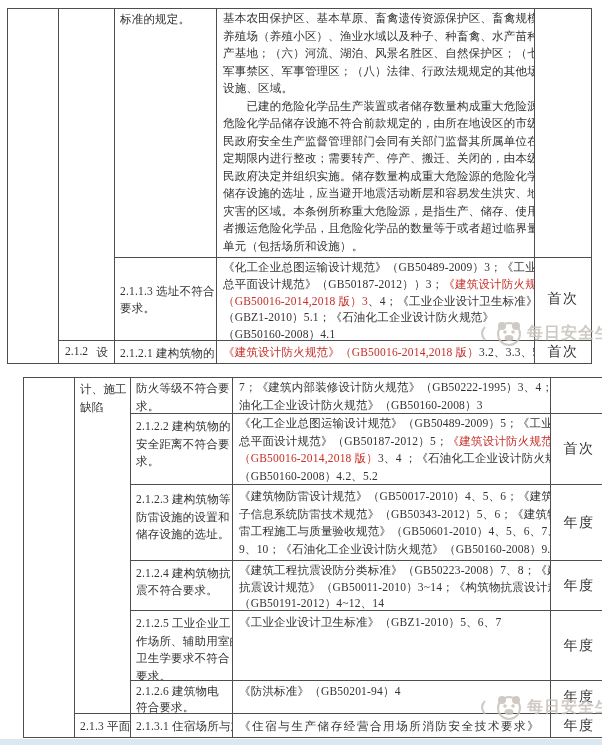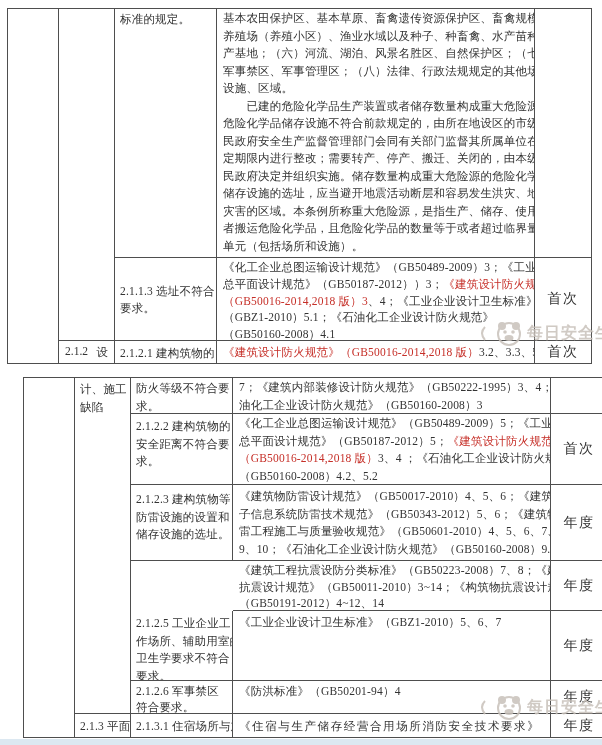--- a/index.html
+++ b/index.html
@@ -142,20 +142,24 @@
     <div class="cell br bb std" style="grid-column:4;grid-row:3;padding-top:3px;">
       <div class="ln">《建筑物防雷设计规范》（GB50017-2010）4、5、6；《建筑物电</div>
       <div class="ln">子信息系统防雷技术规范》（GB50343-2012）5、6；《建筑物防</div>
       <div class="ln">雷工程施工与质量验收规范》（GB50601-2010）4、5、6、7、8、</div>
       <div class="ln">9、10；《石油化工企业设计防火规范》（GB50160-2008）9.2</div>
     </div>
     <div class="cell bb cyc" style="grid-column:5;grid-row:3;">
       <span>年度</span>
     </div>
 
+    <div class="cell br bb tight4" style="grid-column:3;grid-row:4;padding-top:4px;">
+      <div class="ln">2.1.2.4 建构筑物抗</div>
+      <div class="ln">震不符合要求。</div>
+    </div>
     <div class="cell br bb std tight4" style="grid-column:4;grid-row:4;">
       <div class="ln">《建筑工程抗震设防分类标准》（GB50223-2008）7、8；《建筑</div>
       <div class="ln">抗震设计规范》（GB50011-2010）3~14；《构筑物抗震设计规范》</div>
       <div class="ln">（GB50191-2012）4~12、14</div>
     </div>
     <div class="cell bb cyc" style="grid-column:5;grid-row:4;">
       <span>年度</span>
     </div>
 
     <div class="cell br bb" style="grid-column:3;grid-row:5;padding-top:4px;">
@@ -165,21 +169,21 @@
       <div class="ln">要求。</div>
     </div>
     <div class="cell br bb std" style="grid-column:4;grid-row:5;padding-top:3px;">
       <div class="ln">《工业企业设计卫生标准》（GBZ1-2010）5、6、7</div>
     </div>
     <div class="cell bb cyc" style="grid-column:5;grid-row:5;">
       <span>年度</span>
     </div>
 
     <div class="cell br bb tight6" style="grid-column:3;grid-row:6;padding-top:2px;">
-      <div class="ln">2.1.2.6 军事禁区</div>
+      <div class="ln">2.1.2.6 建筑物电</div>
       <div class="ln">符合要求。</div>
     </div>
     <div class="cell br bb std tight6" style="grid-column:4;grid-row:6;padding-top:2px;">
       <div class="ln">《防洪标准》（GB50201-94）4</div>
     </div>
     <div class="cell bb cyc" style="grid-column:5;grid-row:6;">
       <span>年度</span>
     </div>
 
     <div class="cell br" style="grid-column:2;grid-row:7;padding-top:4px;">

